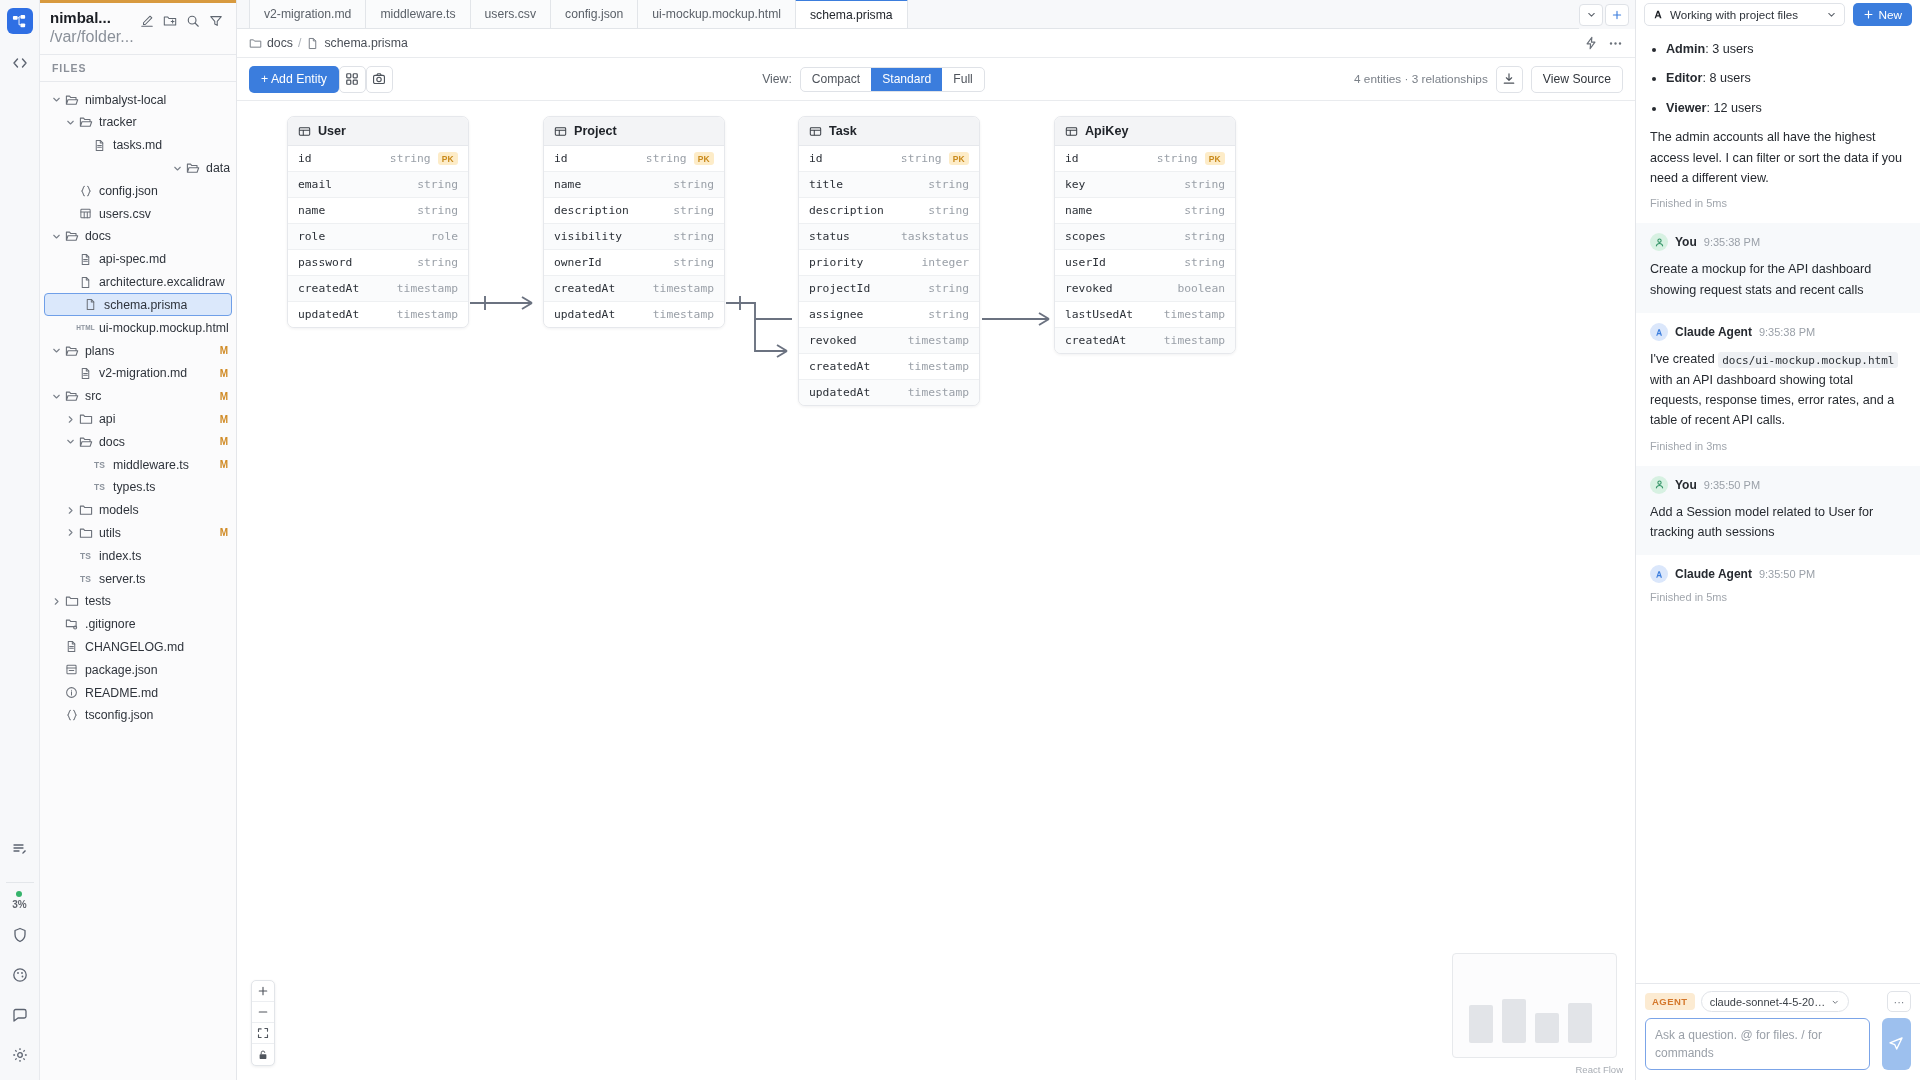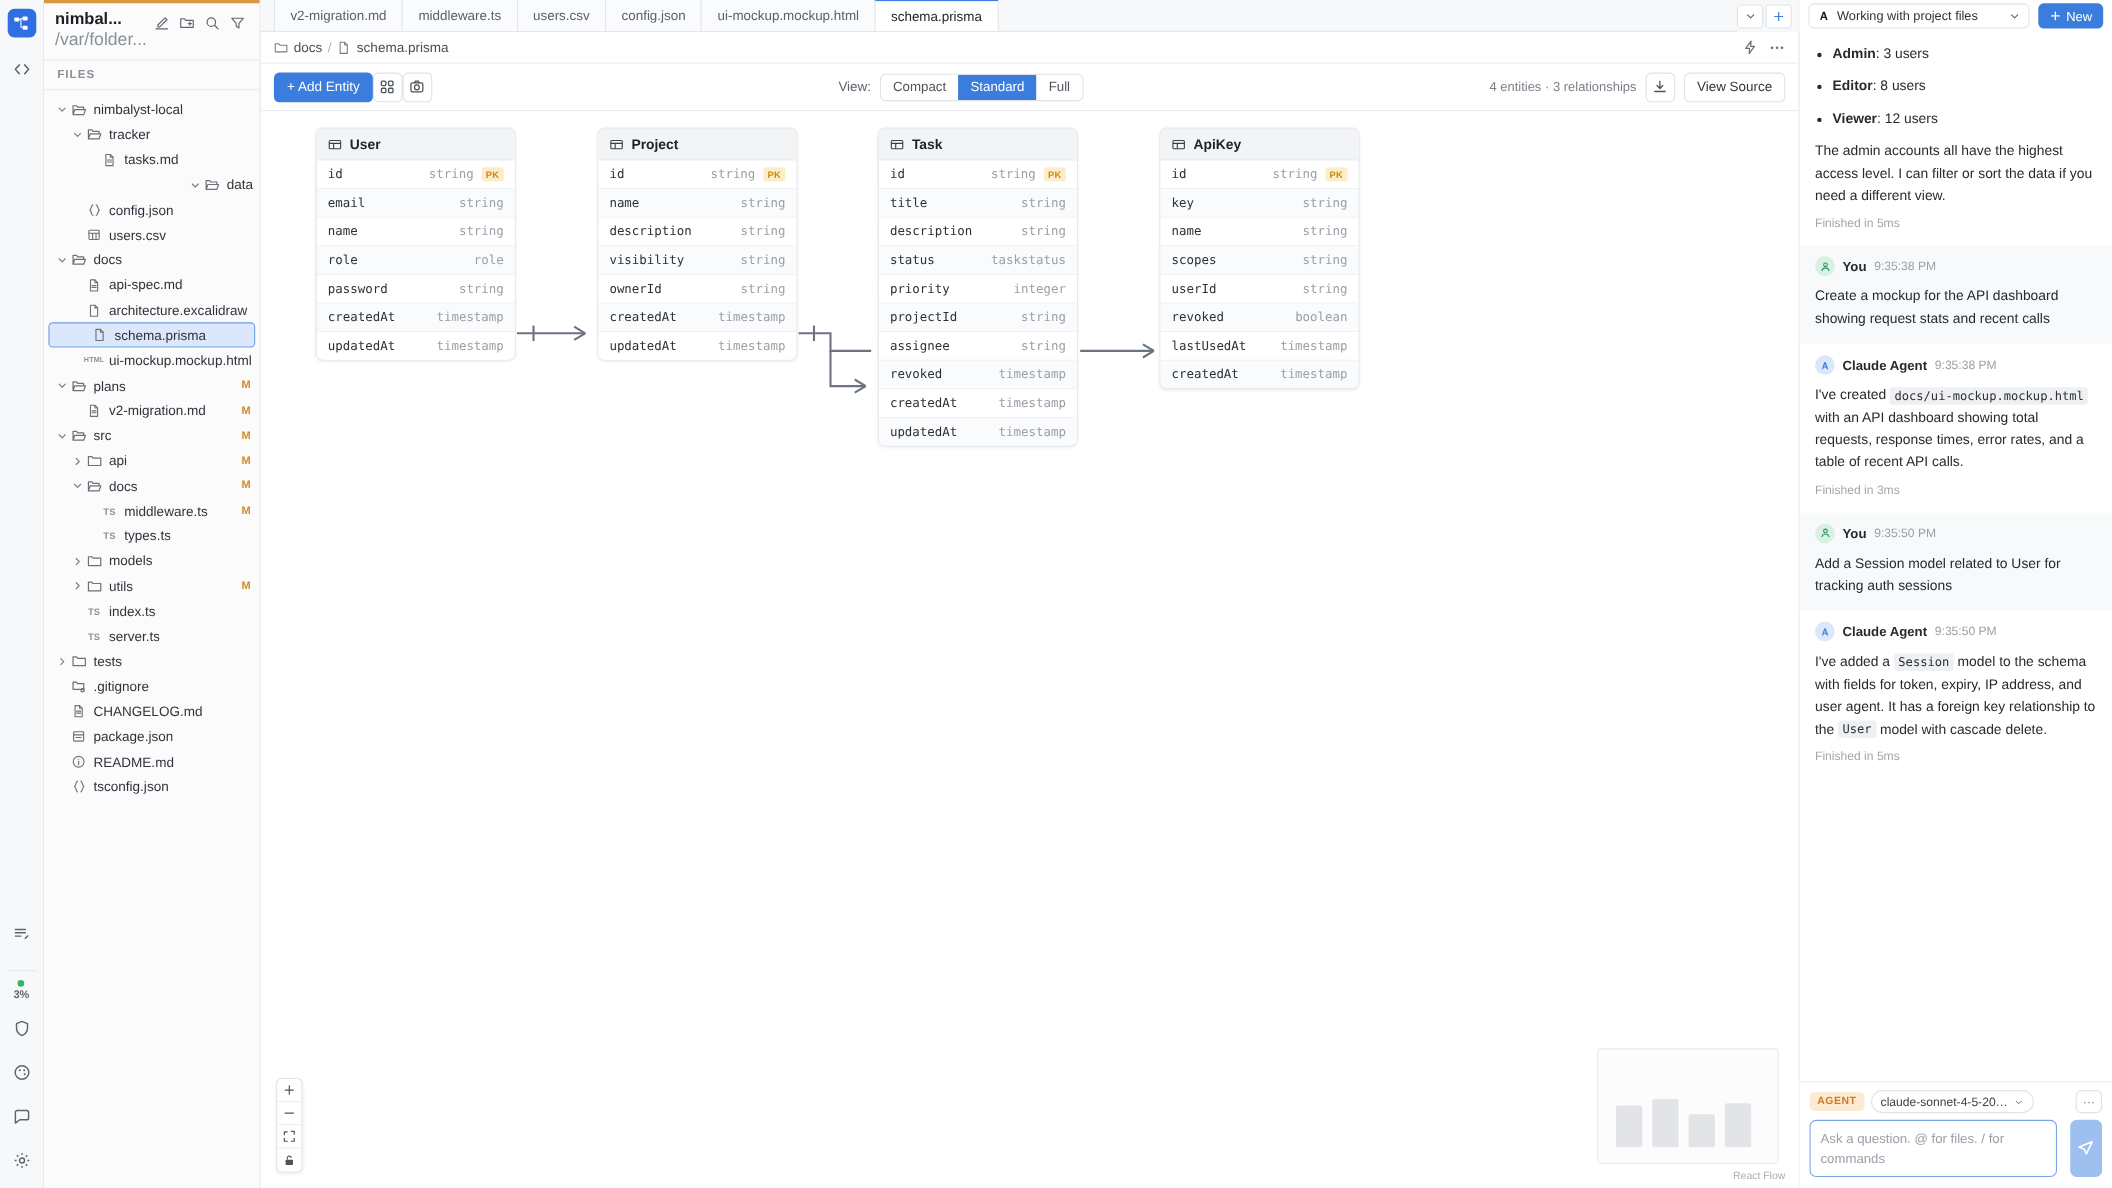--- a/index.html
+++ b/index.html
@@ -1053,23 +1053,20 @@
         <div class="msg agent">
           <div class="msg-hdr">
             <span class="av agent">
               <svg width="11" height="11" viewBox="0 0 16 16" fill="#3b7ddd">
                 <path d="M3.2 12.6 6.4 3.4h2.1l3.2 9.2h-2L9 10.4H5.6l-.7 2.2h-1.7zm3-3.7h2.3L7.4 5.4 6.2 8.9z"></path>
               </svg>
             </span>
       <span class="who">Claude Agent</span>
       <span class="ts">9:35:50 PM</span>
           </div>
-          <div class="body">
-            <p>I've added a <span class="code">Session</span> model to the schema with fields for token, expiry, IP address, and user agent. It has a foreign key relationship to the <span class="code">User</span> model with cascade delete.</p>
-          </div>
           <div class="finished">Finished in 5ms</div>
         </div>
       </div>
 
     <div class="composer">
       <div class="comp-row">
         <span class="agent-badge">AGENT</span>
         <div class="model-pill">
           <span class="mp">claude-sonnet-4-5-202509...</span>
           <svg width="10" height="10" viewBox="0 0 16 16" fill="none" stroke="#5d636b" stroke-width="1.6" stroke-linecap="round" stroke-linejoin="round">

